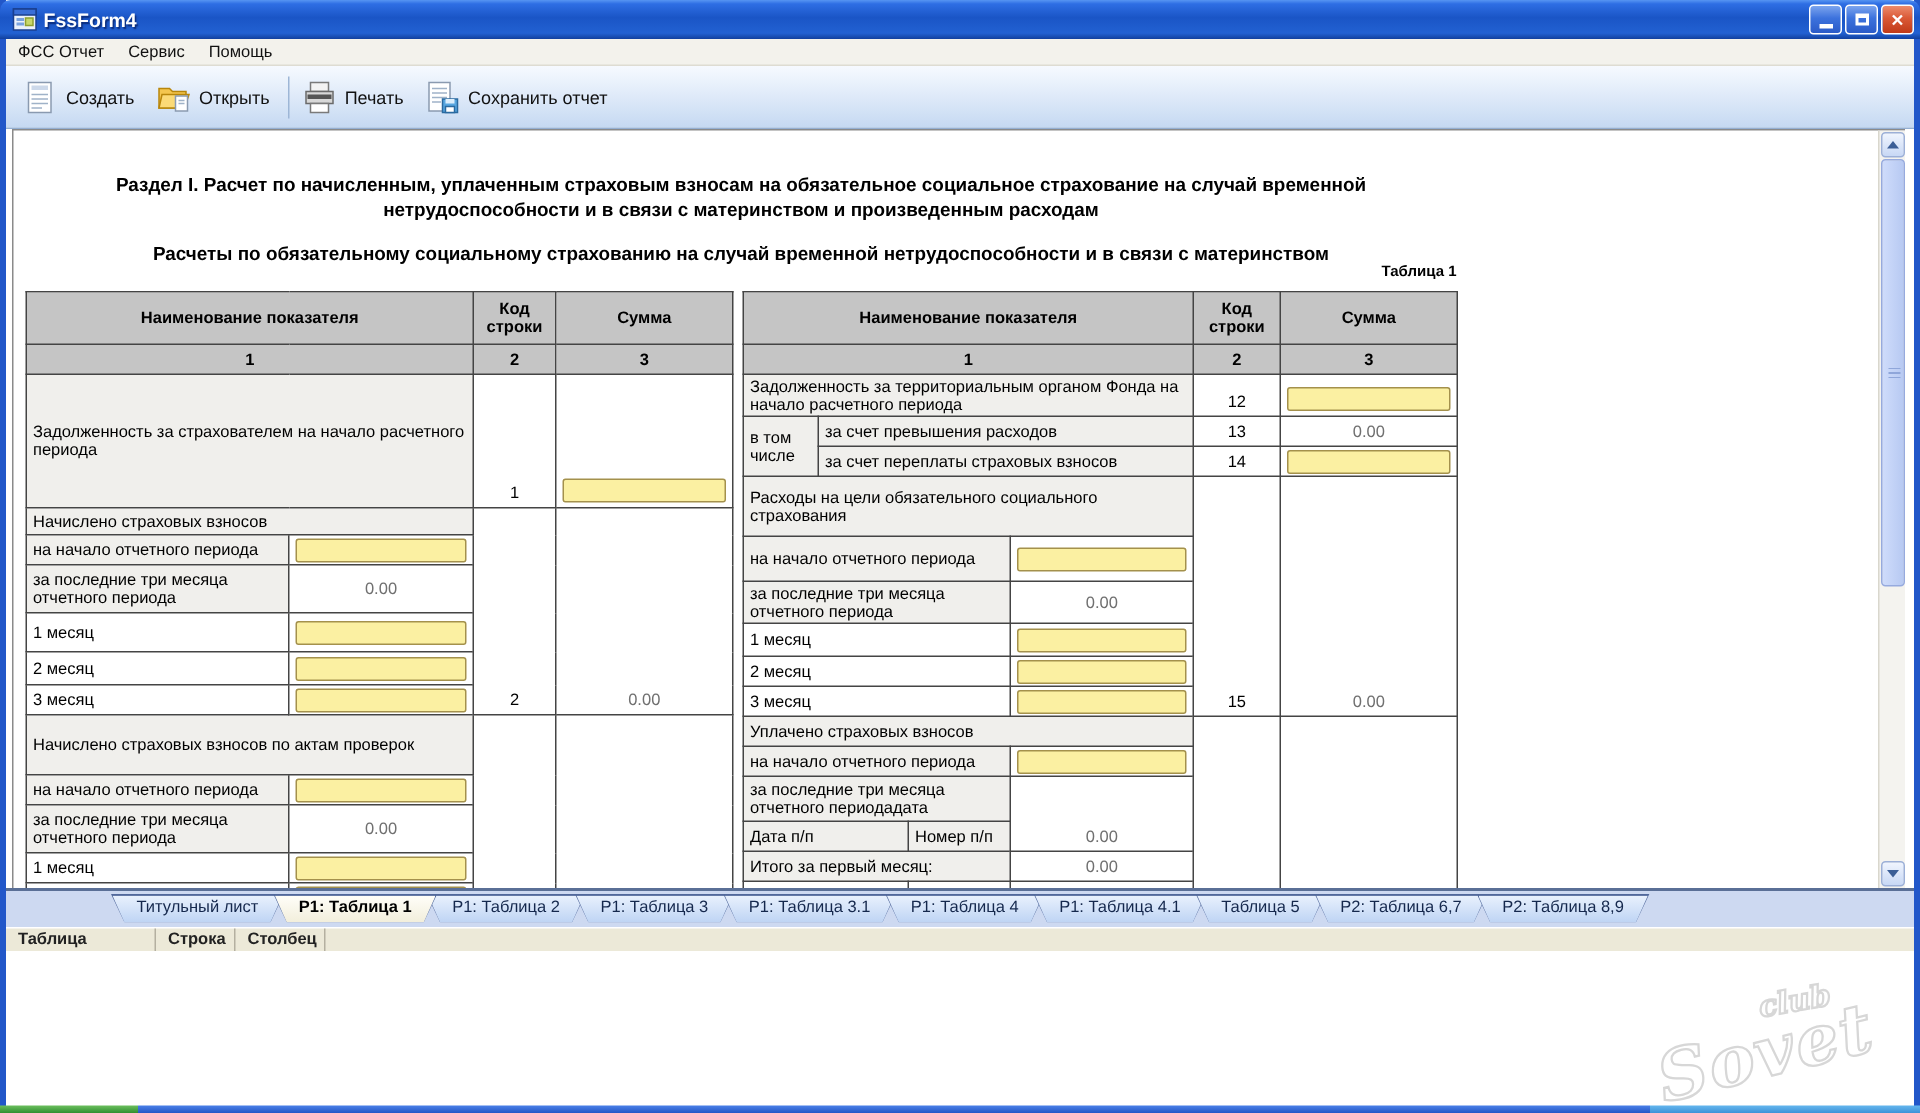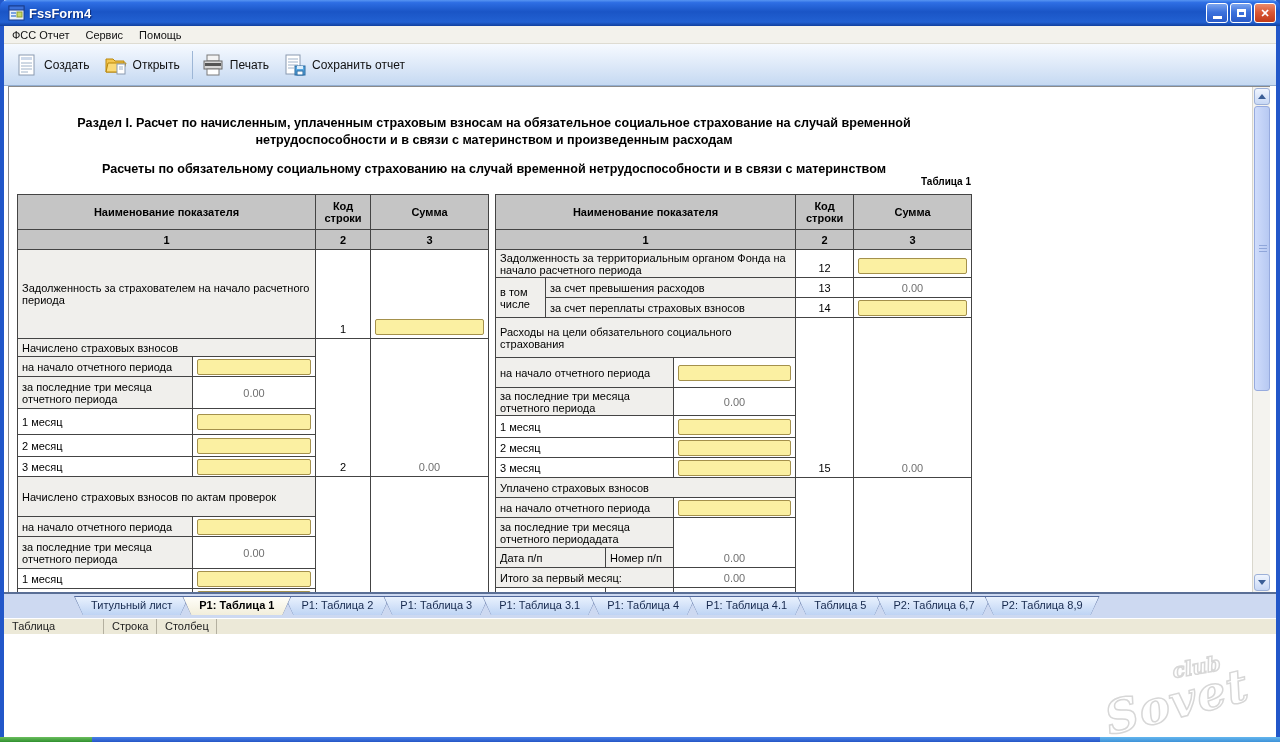--- a/index.html
+++ b/index.html
@@ -92,21 +92,21 @@
     background:linear-gradient(180deg,#e9f1fd,#bed4f4);
     clip-path:polygon(0 0,100% 0,calc(100% - 8px) 100%,8px 100%); }
   .tab .t { position:relative; z-index:2; }
   .tab.active { z-index:3; }
   .tab.active::after { background:linear-gradient(180deg,#fffef9,#f2eedb); }
   .tab.active .t { font-weight:bold; color:#000; }
 
   
   .statusbar { position:absolute; left:0; right:0; top:618px; height:16px;
     background:#ece9d8; border-top:1px solid #fff; display:flex; font-size:11px; color:#222; }
-  .sfield { padding:1px 0 0 8px; border-right:1px solid #b4b0a0; }
+  .sfield { padding:1px 0 0 8px; border-right:1px solid #b4b0a0;font-weight:bold; }
   .sfield.f1{width:100px}.sfield.f2{width:53px}.sfield.f3{width:60px}.sfield.f4{flex:1;border-right:none}
 
   
   .filler { position:absolute; left:0; right:0; top:634px; height:103px; background:#fff; }
   .watermark { position:absolute; right:28px; bottom:8px; transform:rotate(-14deg);
     font-family:"DejaVu Serif", serif; font-style:italic; font-weight:bold;
     color:transparent; -webkit-text-stroke:1.5px #d7d7d7; text-align:center; }
   .wm-club { font-size:20px; margin-left:55px; margin-bottom:-10px; transform:rotate(4deg); }
   .wm-sovet { font-size:46px; letter-spacing:1px; }
   .taskbar { position:absolute; left:-4px; right:-4px; bottom:0; height:5px; display:flex; }

